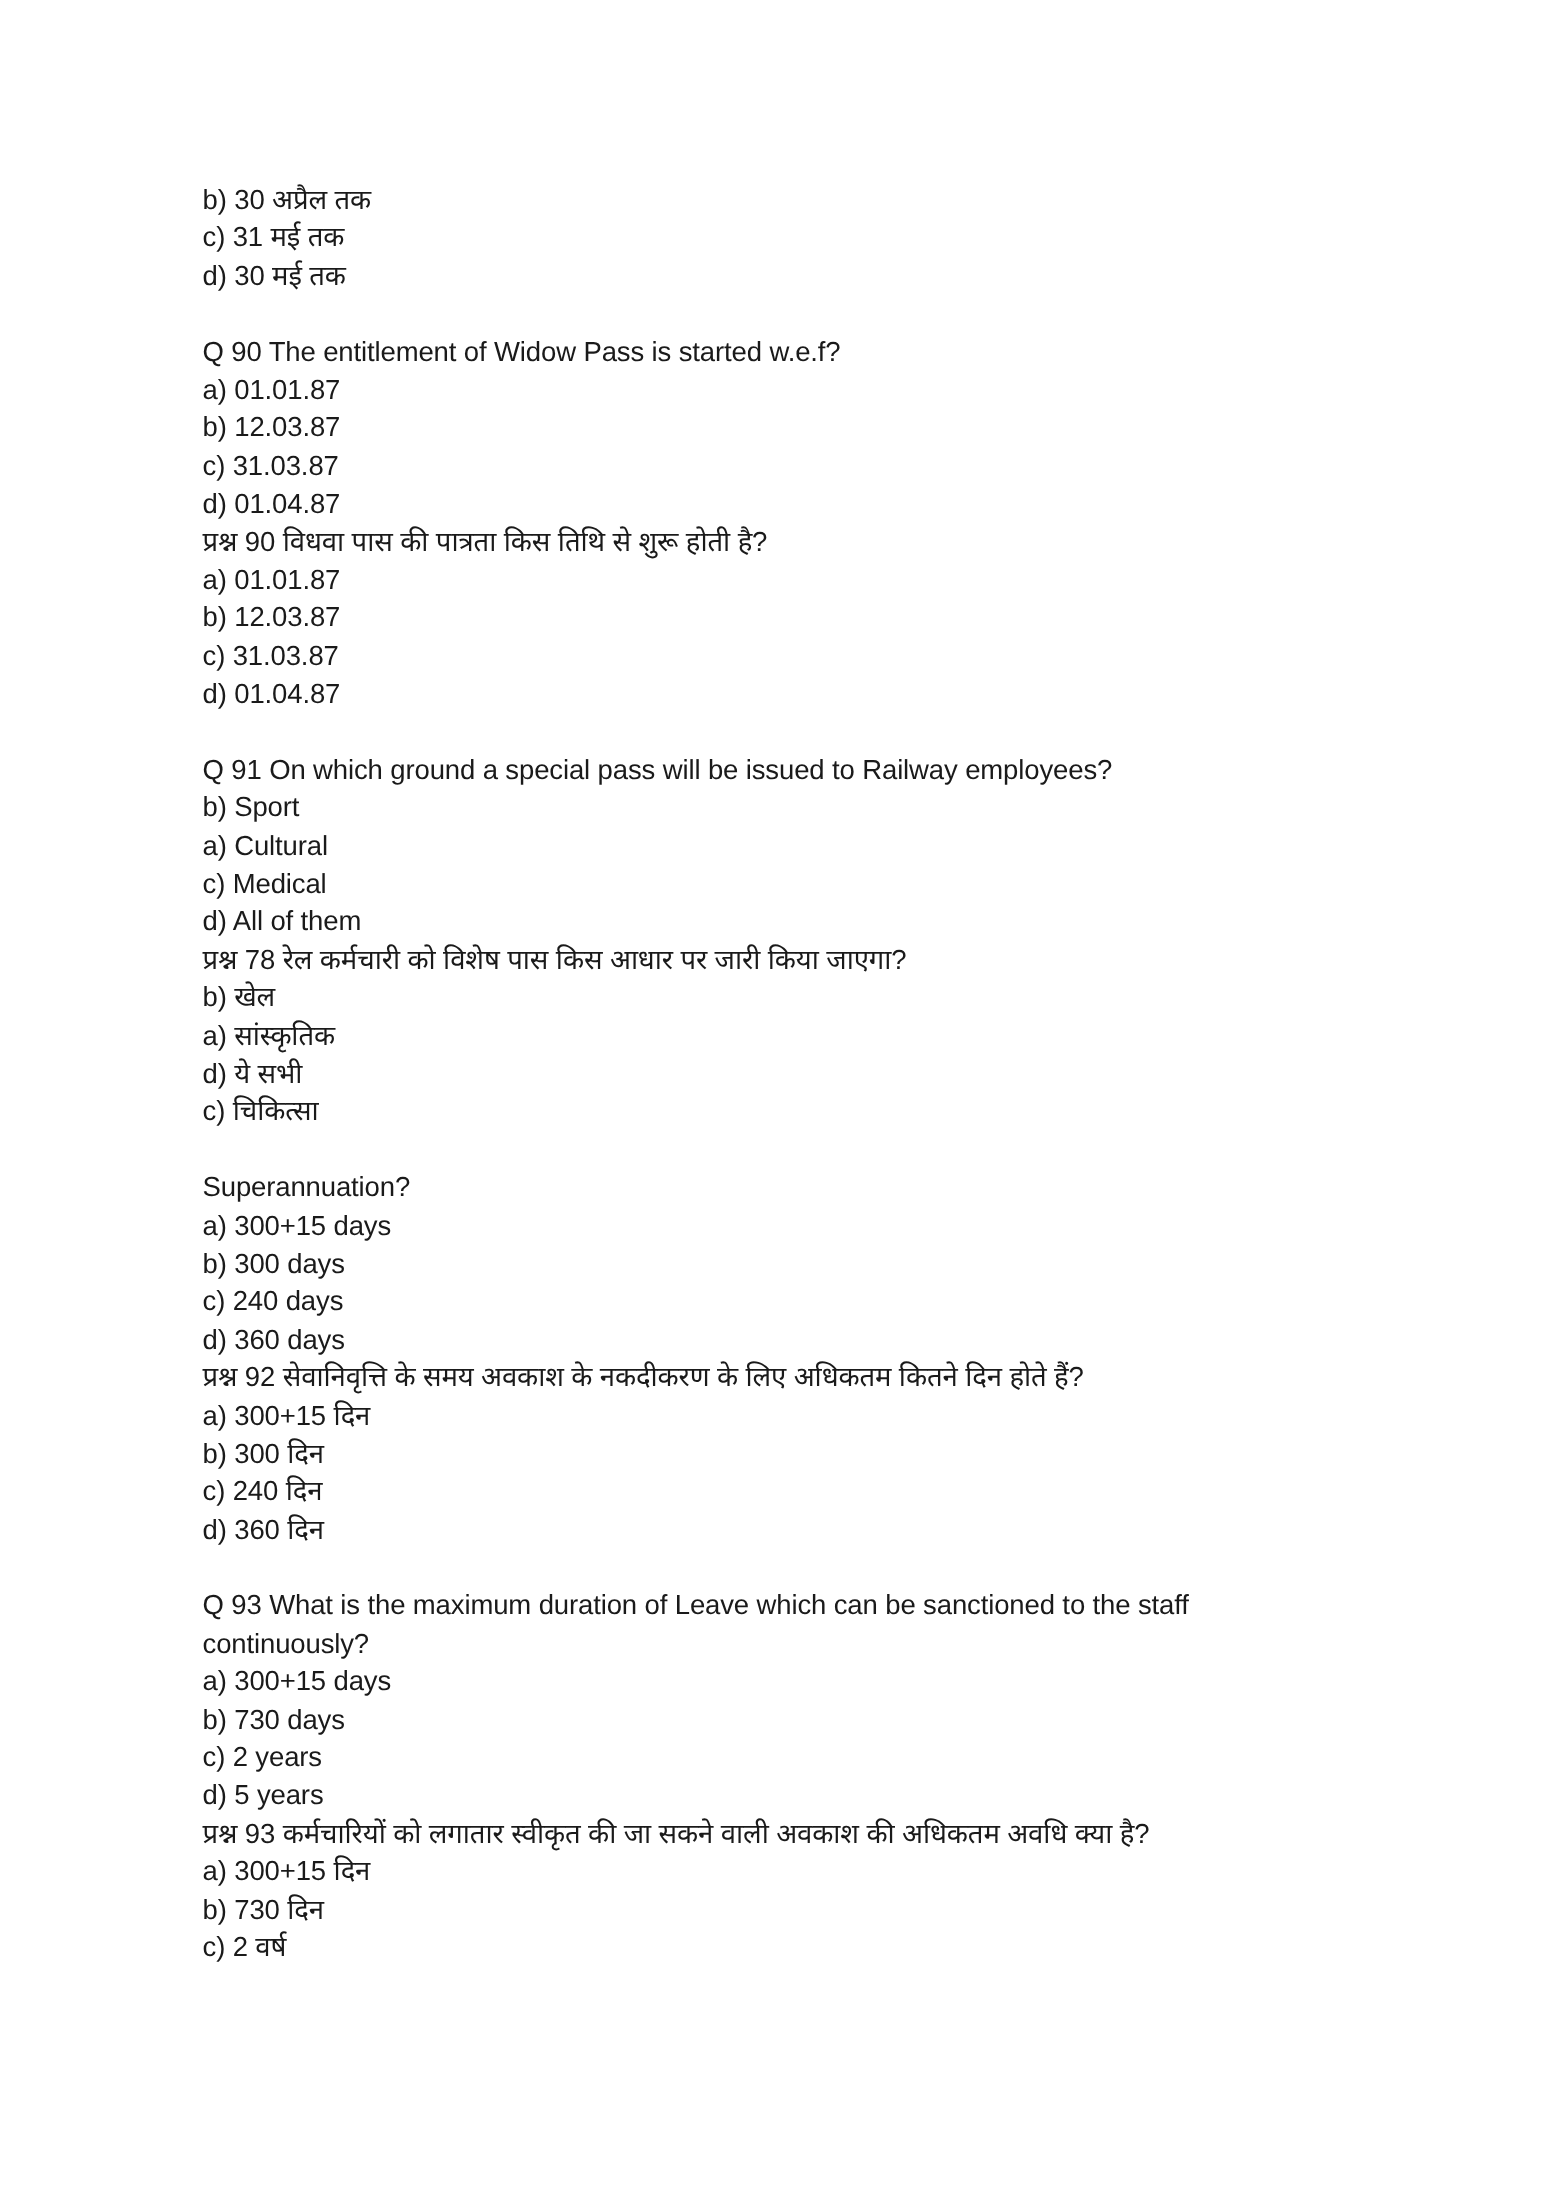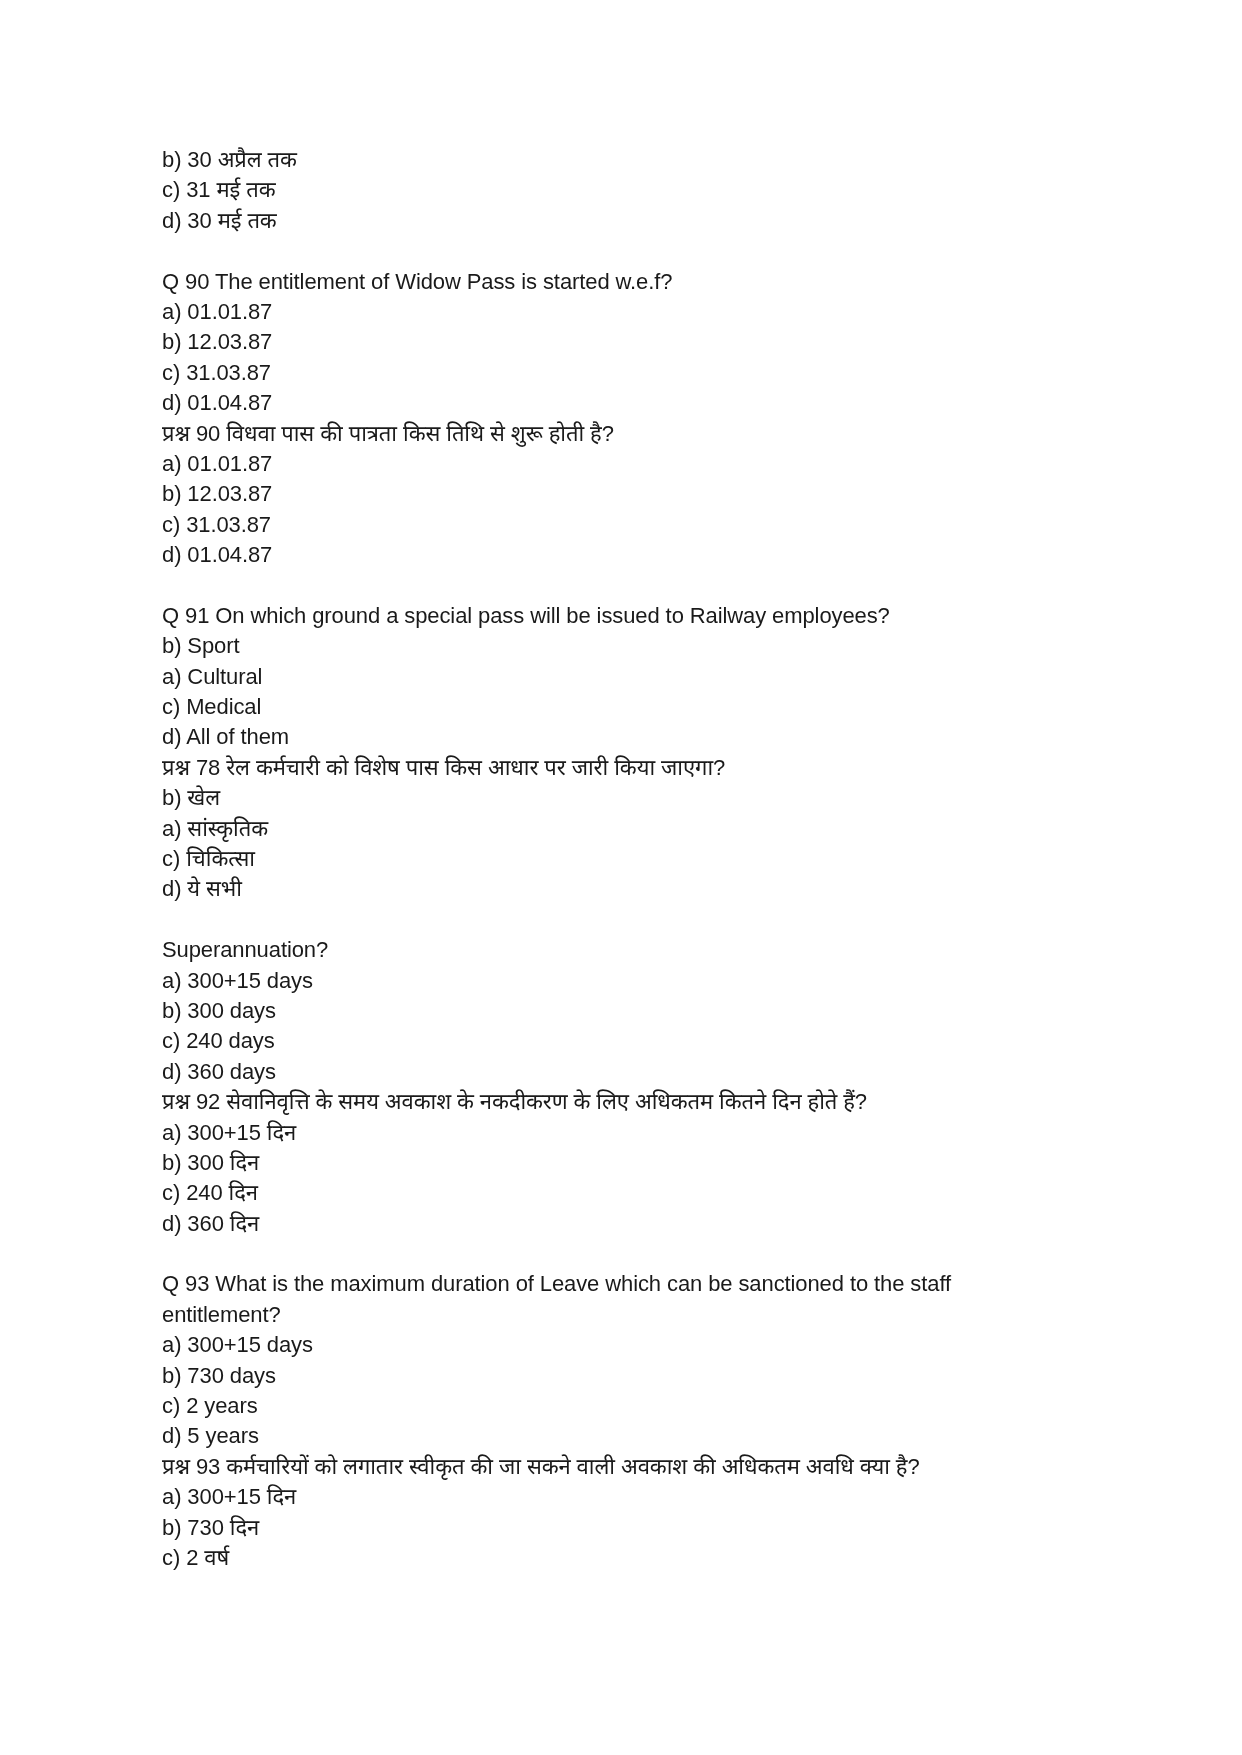--- a/index.html
+++ b/index.html
@@ -64,22 +64,22 @@
 
   <div class="question-block">
     <div class="line">Q 91 On which ground a special pass will be issued to Railway employees?</div>
     <div class="line">b) Sport</div>
     <div class="line">a) Cultural</div>
     <div class="line">c) Medical</div>
     <div class="line">d) All of them</div>
     <div class="line">प्रश्न 78 रेल कर्मचारी को विशेष पास किस आधार पर जारी किया जाएगा?</div>
     <div class="line">b) खेल</div>
     <div class="line">a) सांस्कृतिक</div>
+    <div class="line">d) ये सभी</div>
     <div class="line">c) चिकित्सा</div>
-    <div class="line">d) ये सभी</div>
   </div>
 
   <div class="gap"></div>
 
   <div class="question-block">
     <div class="line">Superannuation?</div>
     <div class="line">a) 300+15 days</div>
     <div class="line">b) 300 days</div>
     <div class="line">c) 240 days</div>
     <div class="line">d) 360 days</div>
@@ -87,21 +87,21 @@
     <div class="line">a) 300+15 दिन</div>
     <div class="line">b) 300 दिन</div>
     <div class="line">c) 240 दिन</div>
     <div class="line">d) 360 दिन</div>
   </div>
 
   <div class="gap"></div>
 
   <div class="question-block">
     <div class="line">Q 93 What is the maximum duration of Leave which can be sanctioned to the staff</div>
-    <div class="line">entitlement?</div>
+    <div class="line">continuously?</div>
     <div class="line">a) 300+15 days</div>
     <div class="line">b) 730 days</div>
     <div class="line">c) 2 years</div>
     <div class="line">d) 5 years</div>
     <div class="line">प्रश्न 93  कर्मचारियों को लगातार स्वीकृत की जा सकने वाली अवकाश की अधिकतम अवधि क्या है?</div>
     <div class="line">a) 300+15 दिन</div>
     <div class="line">b) 730 दिन</div>
     <div class="line">c) 2 वर्ष</div>
   </div>
 

